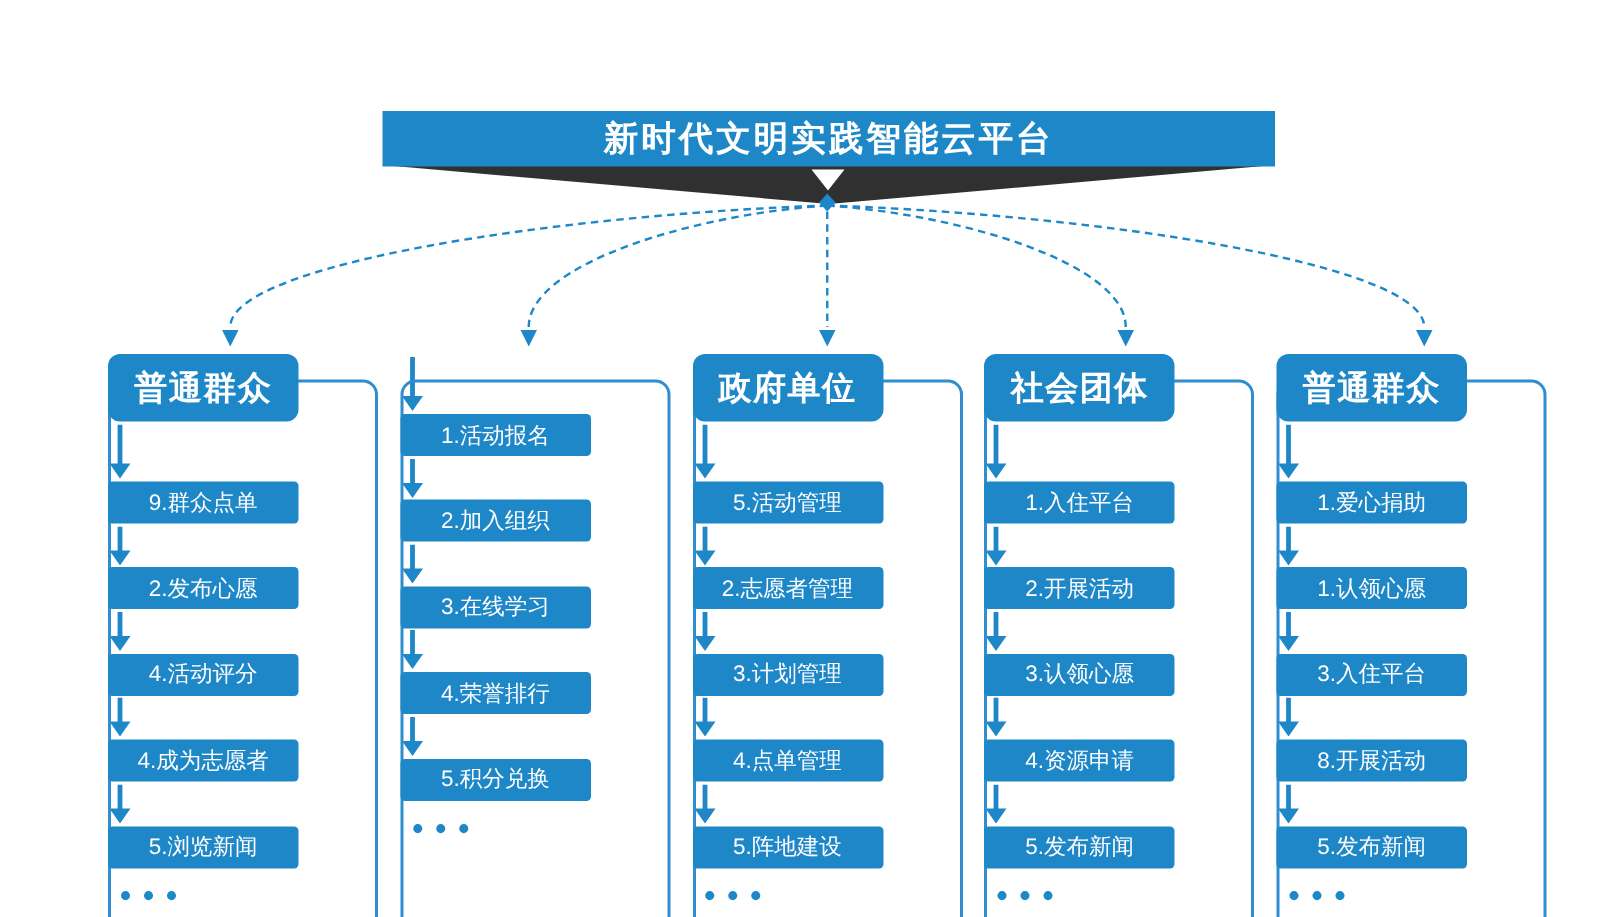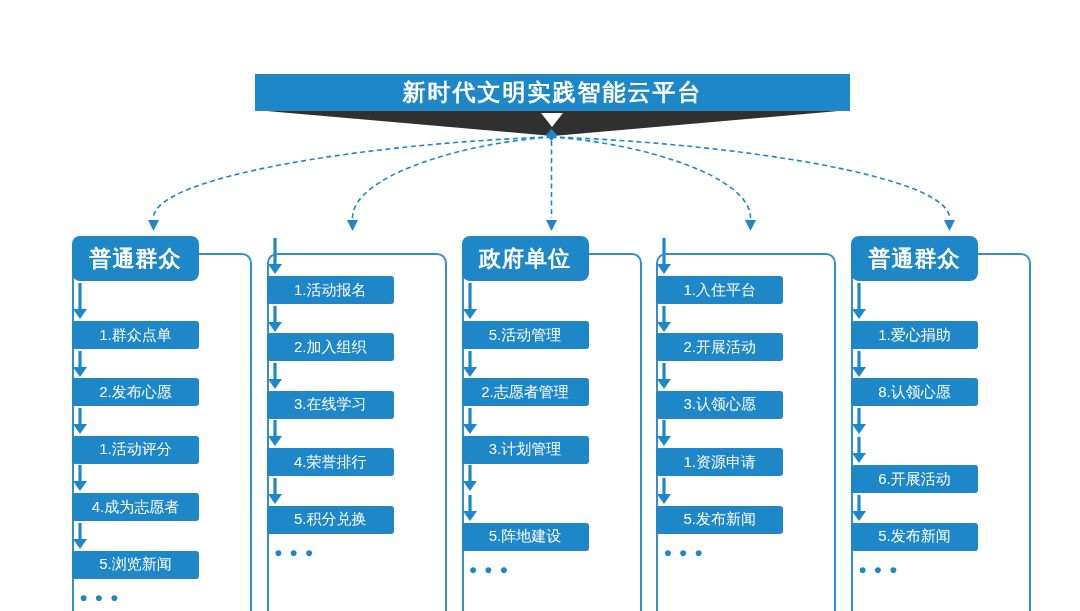--- a/index.html
+++ b/index.html
@@ -83,31 +83,31 @@
     </svg>
 
   <div class="columns" id="columns">
       <div class="col">
     <div class="col-outline"></div>
     <div class="col-header">普通群众</div>
     <svg width="16" height="36" class="arrow arrow-lg">
           <line x1="8" y1="0" x2="8" y2="27" stroke="#1e87c8" stroke-width="3.2"></line>
           <polygon points="1,26 15,26 8,36" fill="#1e87c8"></polygon>
         </svg>
-        <div class="step">1.群众点单</div>
+        <div class="step">9.群众点单</div>
         <svg width="16" height="26" class="arrow">
           <line x1="8" y1="0" x2="8" y2="17" stroke="#1e87c8" stroke-width="3.2"></line>
           <polygon points="1,16 15,16 8,26" fill="#1e87c8"></polygon>
         </svg>
         <div class="step">2.发布心愿</div>
         <svg width="16" height="26" class="arrow">
           <line x1="8" y1="0" x2="8" y2="17" stroke="#1e87c8" stroke-width="3.2"></line>
           <polygon points="1,16 15,16 8,26" fill="#1e87c8"></polygon>
         </svg>
-        <div class="step">1.活动评分</div>
+        <div class="step">4.活动评分</div>
         <svg width="16" height="26" class="arrow">
           <line x1="8" y1="0" x2="8" y2="17" stroke="#1e87c8" stroke-width="3.2"></line>
           <polygon points="1,16 15,16 8,26" fill="#1e87c8"></polygon>
         </svg>
         <div class="step">4.成为志愿者</div>
         <svg width="16" height="26" class="arrow">
           <line x1="8" y1="0" x2="8" y2="17" stroke="#1e87c8" stroke-width="3.2"></line>
           <polygon points="1,16 15,16 8,26" fill="#1e87c8"></polygon>
         </svg>
         <div class="step">5.浏览新闻</div>
@@ -157,78 +157,81 @@
         <div class="step">2.志愿者管理</div>
         <svg width="16" height="26" class="arrow">
           <line x1="8" y1="0" x2="8" y2="17" stroke="#1e87c8" stroke-width="3.2"></line>
           <polygon points="1,16 15,16 8,26" fill="#1e87c8"></polygon>
         </svg>
         <div class="step">3.计划管理</div>
         <svg width="16" height="26" class="arrow">
           <line x1="8" y1="0" x2="8" y2="17" stroke="#1e87c8" stroke-width="3.2"></line>
           <polygon points="1,16 15,16 8,26" fill="#1e87c8"></polygon>
         </svg>
+        <div class="step">4.点单管理</div>
         <svg width="16" height="26" class="arrow">
           <line x1="8" y1="0" x2="8" y2="17" stroke="#1e87c8" stroke-width="3.2"></line>
           <polygon points="1,16 15,16 8,26" fill="#1e87c8"></polygon>
         </svg>
         <div class="step">5.阵地建设</div>
         <div class="dots">•••</div>
   </div>
       <div class="col">
     <div class="col-outline"></div>
+    <div class="col-header">社会团体</div>
     <svg width="16" height="36" class="arrow arrow-lg">
           <line x1="8" y1="0" x2="8" y2="27" stroke="#1e87c8" stroke-width="3.2"></line>
           <polygon points="1,26 15,26 8,36" fill="#1e87c8"></polygon>
         </svg>
         <div class="step">1.入住平台</div>
         <svg width="16" height="26" class="arrow">
           <line x1="8" y1="0" x2="8" y2="17" stroke="#1e87c8" stroke-width="3.2"></line>
           <polygon points="1,16 15,16 8,26" fill="#1e87c8"></polygon>
         </svg>
         <div class="step">2.开展活动</div>
         <svg width="16" height="26" class="arrow">
           <line x1="8" y1="0" x2="8" y2="17" stroke="#1e87c8" stroke-width="3.2"></line>
           <polygon points="1,16 15,16 8,26" fill="#1e87c8"></polygon>
         </svg>
         <div class="step">3.认领心愿</div>
         <svg width="16" height="26" class="arrow">
           <line x1="8" y1="0" x2="8" y2="17" stroke="#1e87c8" stroke-width="3.2"></line>
           <polygon points="1,16 15,16 8,26" fill="#1e87c8"></polygon>
         </svg>
-        <div class="step">1.资源申请</div>
+        <div class="step">4.资源申请</div>
         <svg width="16" height="26" class="arrow">
           <line x1="8" y1="0" x2="8" y2="17" stroke="#1e87c8" stroke-width="3.2"></line>
           <polygon points="1,16 15,16 8,26" fill="#1e87c8"></polygon>
         </svg>
         <div class="step">5.发布新闻</div>
         <div class="dots">•••</div>
   </div>
       <div class="col">
     <div class="col-outline"></div>
     <div class="col-header">普通群众</div>
     <svg width="16" height="36" class="arrow arrow-lg">
           <line x1="8" y1="0" x2="8" y2="27" stroke="#1e87c8" stroke-width="3.2"></line>
           <polygon points="1,26 15,26 8,36" fill="#1e87c8"></polygon>
         </svg>
         <div class="step">1.爱心捐助</div>
         <svg width="16" height="26" class="arrow">
           <line x1="8" y1="0" x2="8" y2="17" stroke="#1e87c8" stroke-width="3.2"></line>
           <polygon points="1,16 15,16 8,26" fill="#1e87c8"></polygon>
         </svg>
-        <div class="step">8.认领心愿</div>
-        <svg width="16" height="26" class="arrow">
-          <line x1="8" y1="0" x2="8" y2="17" stroke="#1e87c8" stroke-width="3.2"></line>
-          <polygon points="1,16 15,16 8,26" fill="#1e87c8"></polygon>
-        </svg>
-        <svg width="16" height="26" class="arrow">
-          <line x1="8" y1="0" x2="8" y2="17" stroke="#1e87c8" stroke-width="3.2"></line>
-          <polygon points="1,16 15,16 8,26" fill="#1e87c8"></polygon>
-        </svg>
-        <div class="step">6.开展活动</div>
+        <div class="step">1.认领心愿</div>
+        <svg width="16" height="26" class="arrow">
+          <line x1="8" y1="0" x2="8" y2="17" stroke="#1e87c8" stroke-width="3.2"></line>
+          <polygon points="1,16 15,16 8,26" fill="#1e87c8"></polygon>
+        </svg>
+        <div class="step">3.入住平台</div>
+        <svg width="16" height="26" class="arrow">
+          <line x1="8" y1="0" x2="8" y2="17" stroke="#1e87c8" stroke-width="3.2"></line>
+          <polygon points="1,16 15,16 8,26" fill="#1e87c8"></polygon>
+        </svg>
+        <div class="step">8.开展活动</div>
         <svg width="16" height="26" class="arrow">
           <line x1="8" y1="0" x2="8" y2="17" stroke="#1e87c8" stroke-width="3.2"></line>
           <polygon points="1,16 15,16 8,26" fill="#1e87c8"></polygon>
         </svg>
         <div class="step">5.发布新闻</div>
         <div class="dots">•••</div>
   </div>
     </div>
 </div>
 

